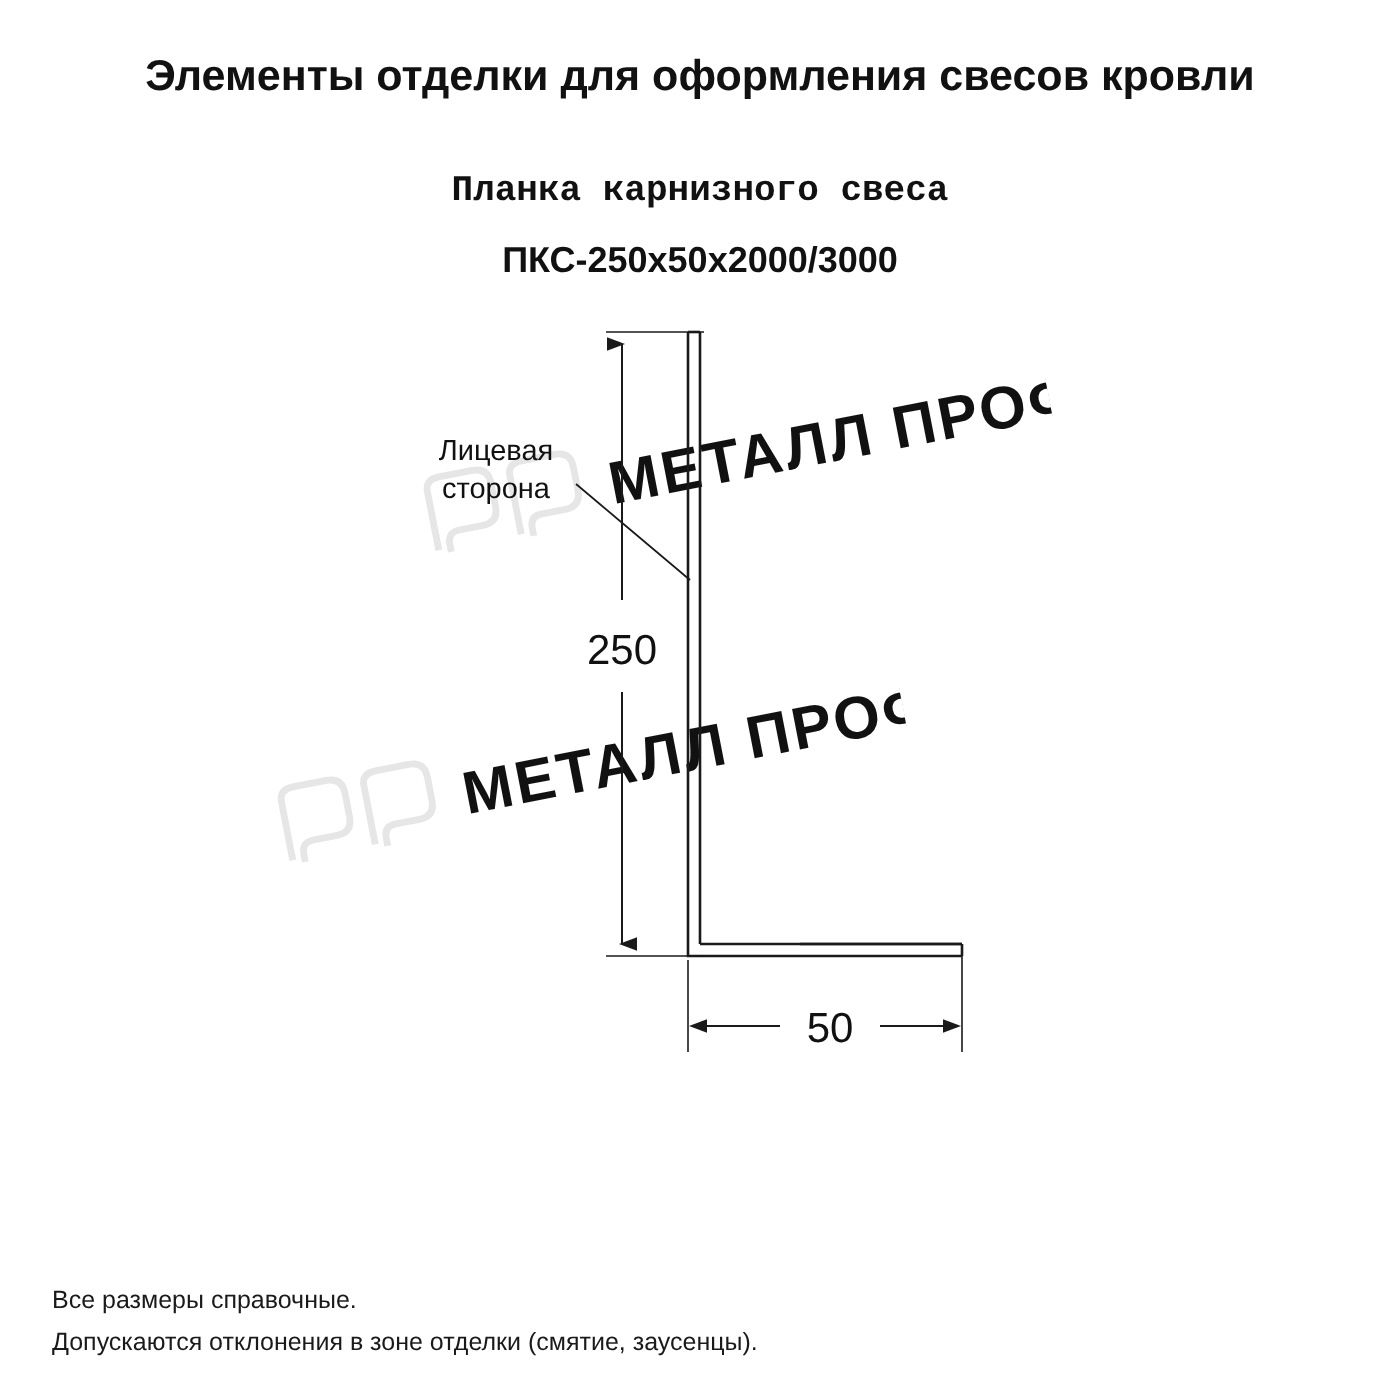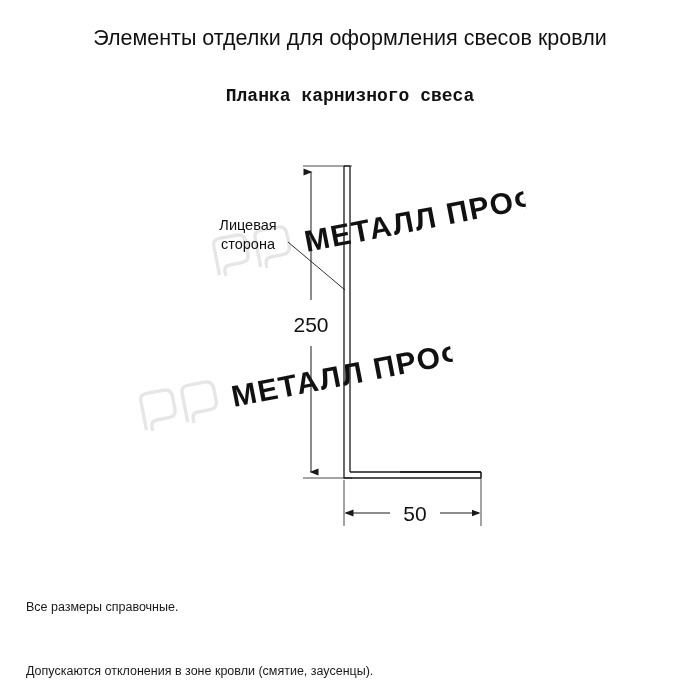--- a/index.html
+++ b/index.html
@@ -22,21 +22,21 @@
   }
 
   
   .title {
     position: absolute;
     top: 26px;
     left: 0;
     width: 700px;
     text-align: center;
     font-size: 21.5px;
-    font-weight: normal;
+    font-weight: bold;
     letter-spacing: 0px;
     color: #111111;
   }
   .subtitle-1 {
     position: absolute;
     top: 86px;
     left: 0;
     width: 700px;
     text-align: center;
     font-size: 18px;
@@ -78,35 +78,36 @@
 
   
   .notes {
     position: absolute;
     left: 26px;
     bottom: 18px;
     font-size: 12.5px;
     line-height: 21px;
     color: #1a1a1a;
   }
-  .notes div { white-space: nowrap; margin-top: 43px; }
+  .notes div { white-space: nowrap; }
 
   
   text {
     font-family: "Liberation Sans", sans-serif;
     fill: #111111;
   }
 </style>
 </head>
 <body>
 
 <div class="page">
 
   <div class="title">Элементы отделки для оформления свесов кровли</div>
   <div class="subtitle-1">Планка карнизного свеса</div>
+  <div class="subtitle-2">ПКС-250х50х2000/3000</div>
 
   <div class="watermark wm-1">
     <svg width="320" height="60" viewBox="0 0 320 60" xmlns="http://www.w3.org/2000/svg">
       <g fill="none" stroke="#e6e6e6" stroke-width="3.4">
         <path d="M6 46 L6 16 Q6 10 13 10 L30 10 Q38 10 38 18 L38 30 Q38 38 30 38 L18 38 Q12 38 12 44 L12 48"></path>
         <path d="M48 46 L48 16 Q48 10 55 10 L72 10 Q80 10 80 18 L80 30 Q80 38 72 38 L60 38 Q54 38 54 44 L54 48"></path>
       </g>
       <text x="96" y="40" font-size="30" font-weight="bold" fill="#ececec" letter-spacing="1.5">МЕТАЛЛ ПРОФИЛЬ</text>
     </svg>
   </div>
@@ -173,16 +174,16 @@
 
       <line x1="288" y1="92" x2="345" y2="140" stroke="#1a1a1a" stroke-width="0.9"></line>
 
       <text x="248" y="80" font-size="14.5" text-anchor="middle">Лицевая</text>
       <text x="248" y="99" font-size="14.5" text-anchor="middle">сторона</text>
     </svg>
   </div>
 
   <div class="notes">
     <div>Все размеры справочные.</div>
-    <div>Допускаются отклонения в зоне кровли (смятие, заусенцы).</div>
+    <div>Допускаются отклонения в зоне отделки (смятие, заусенцы).</div>
   </div>
 
 </div>
 
 </body></html>

